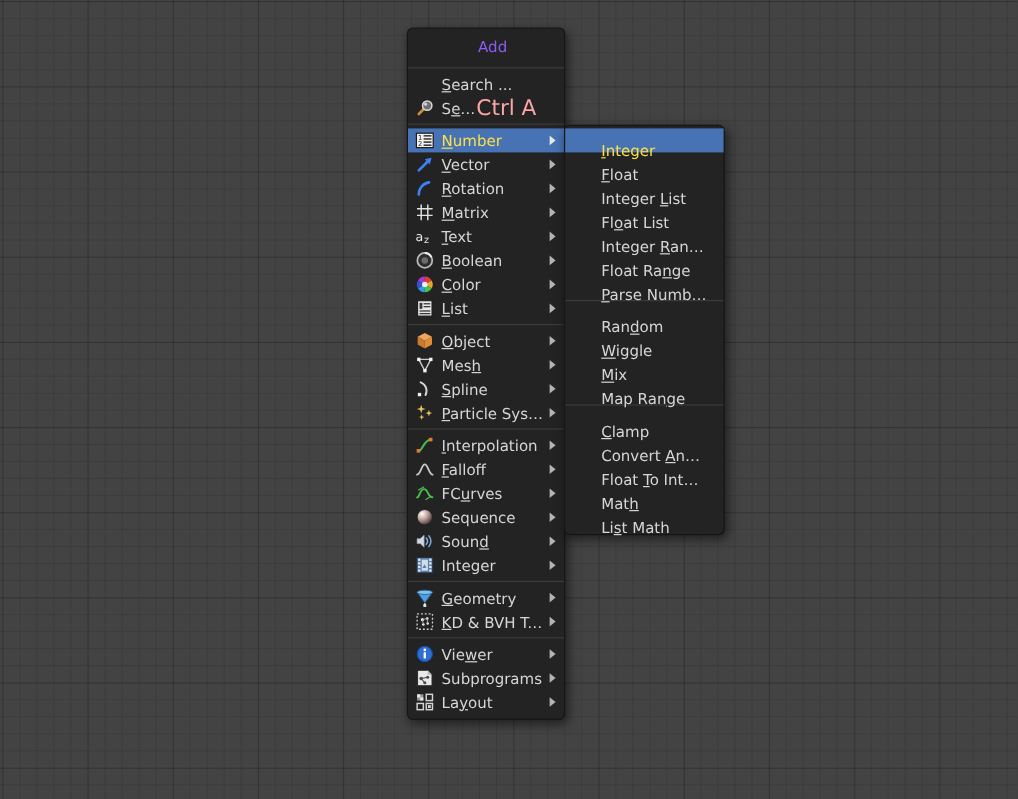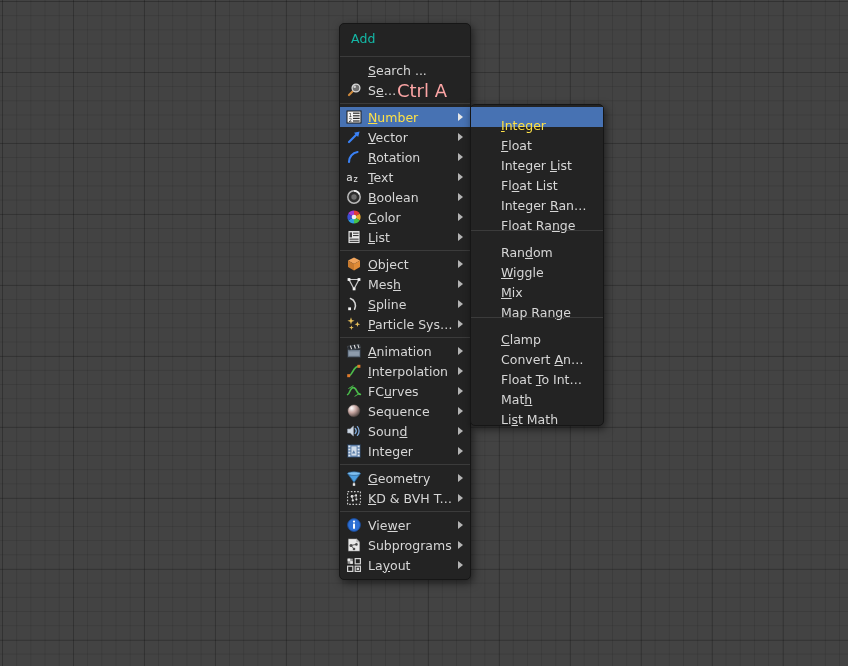--- a/index.html
+++ b/index.html
@@ -55,23 +55,24 @@
     top: 104px;
     width: 134px;
     padding-top: 2px;
     padding-bottom: 4px;
   }
 
   .menu-title {
     height: 29px;
     line-height: 29px;
     padding-left: 11px;
-    color: #14b8a6;
+    color: #8b5cf6;
     font-size: 12.5px;
     letter-spacing: 0.1px;
+    text-align: center;
   }
 
   .sep {
     height: 1px;
     background: #3b3b3b;
     margin: 3px 0 3px 0;
   }
 
   .row {
     position: relative;
@@ -192,20 +193,34 @@
           <svg width="16" height="16" viewBox="0 0 16 16">
             <path d="M3 13 A10 10 0 0 1 11.5 3" stroke="#3b82f6" stroke-width="2.2" fill="none" stroke-linecap="round"></path>
           </svg>
         </span>
         <span class="label"><u>R</u>otation</span>
         <span class="arrow"></span>
       </div>
       <div class="row">
         <span class="ico">
           <svg width="16" height="16" viewBox="0 0 16 16">
+            <g stroke="#e2e2e2" stroke-width="1.2">
+              <line x1="5" y1="1.5" x2="5" y2="14.5"></line>
+              <line x1="10.5" y1="1.5" x2="10.5" y2="14.5"></line>
+              <line x1="1.5" y1="5" x2="14.5" y2="5"></line>
+              <line x1="1.5" y1="10.5" x2="14.5" y2="10.5"></line>
+            </g>
+          </svg>
+        </span>
+        <span class="label"><u>M</u>atrix</span>
+        <span class="arrow"></span>
+      </div>
+      <div class="row">
+        <span class="ico">
+          <svg width="16" height="16" viewBox="0 0 16 16">
             <text x="0.2" y="12" font-size="10.5" font-family="DejaVu Sans" fill="#e6e6e6">a</text>
             <text x="7.4" y="13.4" font-size="8" font-family="DejaVu Sans" fill="#e6e6e6">z</text>
           </svg>
         </span>
         <span class="label"><u>T</u>ext</span>
         <span class="arrow"></span>
       </div>
       <div class="row">
         <span class="ico">
           <svg width="16" height="16" viewBox="0 0 16 16">
@@ -292,42 +307,35 @@
             </g>
           </svg>
         </span>
         <span class="label"><u>P</u>article System</span>
         <span class="arrow"></span>
       </div>
       <div class="sep"></div>
       <div class="row">
         <span class="ico">
           <svg width="16" height="16" viewBox="0 0 16 16">
-            <rect x="1.4" y="6.6" width="13.2" height="7.6" fill="#6d7c8c" stroke="#2a2f36" stroke-width="0.8"></rect>
-            <path d="M1.4 3.4 L13.4 1.4 L14.6 5 L2.6 7 Z" fill="#22262c" stroke="#4a5159" stroke-width="0.7"></path>
-            <g stroke="#e4e4e4" stroke-width="1.1">
-              <line x1="4.4" y1="2.6" x2="5.6" y2="6.1"></line>
-              <line x1="8.2" y1="2" x2="9.4" y2="5.5"></line>
-              <line x1="11.8" y1="1.6" x2="13" y2="5.1"></line>
-            </g>
-            <rect x="2.8" y="8.4" width="10.4" height="4.4" fill="#8d9bab"></rect>
-          </svg>
-        </span>
-        <span class="label"><u>A</u>nimation</span>
-        <span class="arrow"></span>
-      </div>
-      <div class="row">
-        <span class="ico">
-          <svg width="16" height="16" viewBox="0 0 16 16">
             <path d="M3 12.8 C6 12.8 7.4 3.2 13 3.2" stroke="#4bbd4b" stroke-width="1.7" fill="none"></path>
             <rect x="1.2" y="11.2" width="3" height="3" fill="#e07b2c"></rect>
             <rect x="11.4" y="1.8" width="3" height="3" fill="#e07b2c"></rect>
           </svg>
         </span>
         <span class="label"><u>I</u>nterpolation</span>
+        <span class="arrow"></span>
+      </div>
+      <div class="row">
+        <span class="ico">
+          <svg width="16" height="16" viewBox="0 0 16 16">
+            <path d="M1.5 12.6 C4.4 12.6 5.4 4 8 4 C10.6 4 11.6 12.6 14.5 12.6" stroke="#c9c9c9" stroke-width="1.5" fill="none" stroke-linecap="round"></path>
+          </svg>
+        </span>
+        <span class="label"><u>F</u>alloff</span>
         <span class="arrow"></span>
       </div>
       <div class="row">
         <span class="ico">
           <svg width="16" height="16" viewBox="0 0 16 16">
             <path d="M1.6 11.6 C3.8 11.6 3.6 4.6 7.4 4.6 C11 4.6 10.4 11.4 14.4 11.4" stroke="#4bbd4b" stroke-width="1.6" fill="none" stroke-linecap="round"></path>
             <line x1="2.4" y1="5.6" x2="7.4" y2="2.6" stroke="#4bbd4b" stroke-width="1"></line>
             <line x1="8.6" y1="13.4" x2="13.6" y2="10.4" stroke="#4bbd4b" stroke-width="1"></line>
           </svg>
         </span>
@@ -483,20 +491,24 @@
         <span class="arrow" style="visibility: hidden;"></span>
       </div>
       <div class="row noicon">
         <span class="label">Integer <u>R</u>ange</span>
         <span class="arrow" style="visibility: hidden;"></span>
       </div>
       <div class="row noicon">
         <span class="label">Float Ra<u>n</u>ge</span>
         <span class="arrow" style="visibility: hidden;"></span>
       </div>
+      <div class="row noicon">
+        <span class="label"><u>P</u>arse Number</span>
+        <span class="arrow" style="visibility: hidden;"></span>
+      </div>
       <div class="sep"></div>
       <div class="row noicon">
         <span class="label">Ran<u>d</u>om</span>
         <span class="arrow" style="visibility: hidden;"></span>
       </div>
       <div class="row noicon">
         <span class="label"><u>W</u>iggle</span>
         <span class="arrow" style="visibility: hidden;"></span>
       </div>
       <div class="row noicon">

